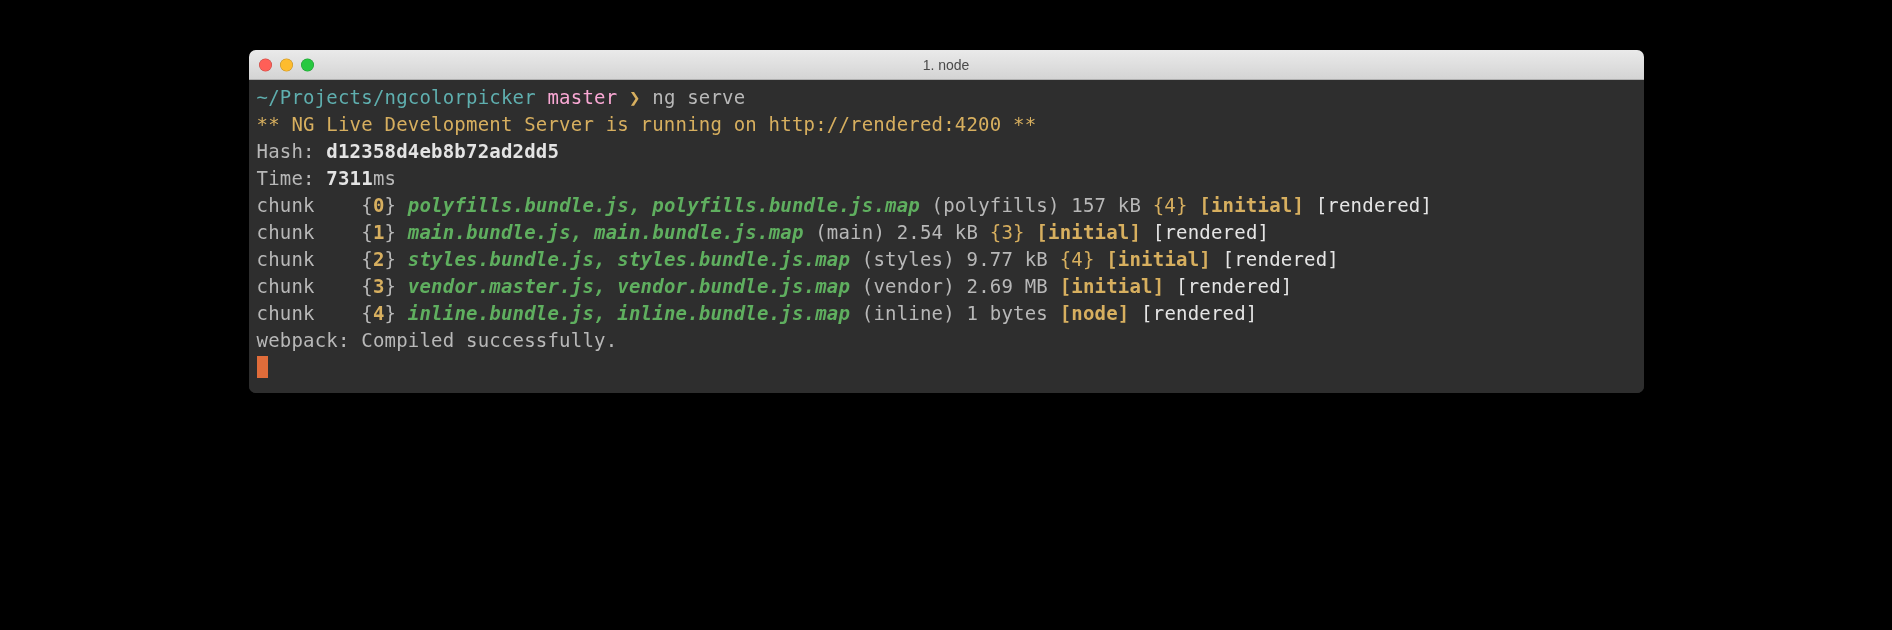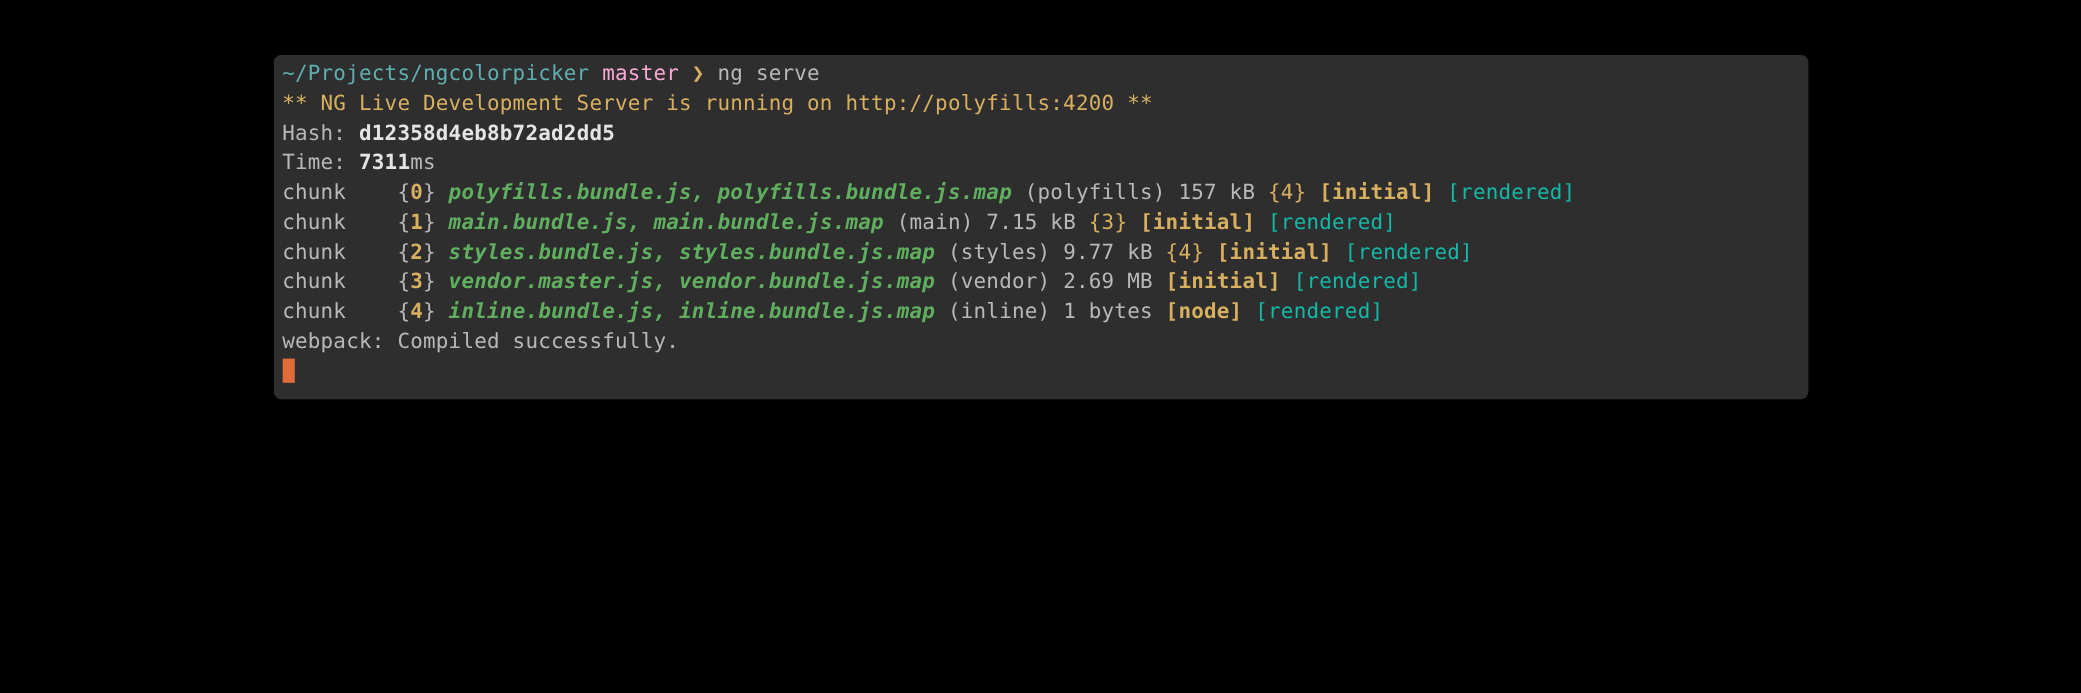--- a/index.html
+++ b/index.html
@@ -56,42 +56,50 @@
       color: #ccc;
       font-size: 19px;
       line-height: 27px;
       padding: 4px 8px 12px 8px;
       white-space: pre;
       letter-spacing: 0.2px;
     }
     .teal { color: #5fafaf; }
     .red { color: #f9a8d4; }
     .gold { color: #d7af5f; }
-    .green { color: #14b8a6; text-align: right; }
+    .green { color: #e5e5e5; text-align: right; }
     .bold-green { color: #5faf5f; font-weight: bold; font-style: italic; }
     .bold-gold { color: #d7af5f; font-weight: bold; }
     .bold-white { color: #e4e4e4; font-weight: bold; margin-top: 28px; }
     .dim { color: #b8b8b8; text-align: center; }
     .cursor {
       display: inline-block;
       width: 11px;
       height: 22px;
       background: #e06c3a;
       vertical-align: text-bottom;
       margin-top: 2px;
     }
   </style>
 </head>
 <body>
 
 <div class="window">
+  <div class="titlebar">
+    <div class="traffic-lights">
+      <div class="light red"></div>
+      <div class="light yellow"></div>
+      <div class="light green"></div>
+    </div>
+    <div class="win-title">1. node</div>
+  </div>
   <div class="terminal"><span class="teal">~/Projects/ngcolorpicker</span> <span class="red">master</span> <span class="gold">❯</span> <span class="dim">ng serve</span>
-<span class="gold">** NG Live Development Server is running on http://polyfills:4200 **</span>
+<span class="gold">** NG Live Development Server is running on http://rendered:4200 **</span>
 <span class="dim">Hash: </span><span class="bold-white">d12358d4eb8b72ad2dd5</span>
 <span class="dim">Time: </span><span class="bold-white">7311</span><span class="dim">ms</span>
 <span><span class="dim">chunk    </span><span class="dim">{</span><span class="bold-gold">0</span><span class="dim">} </span><span class="bold-green">polyfills.bundle.js, polyfills.bundle.js.map</span><span class="dim"> (polyfills) 157 kB </span><span class="gold">{4}</span><span> </span><span class="bold-gold">[initial]</span><span> </span><span class="green">[rendered]</span></span>
-<span><span class="dim">chunk    </span><span class="dim">{</span><span class="bold-gold">1</span><span class="dim">} </span><span class="bold-green">main.bundle.js, main.bundle.js.map</span><span class="dim"> (main) 7.15 kB </span><span class="gold">{3}</span><span> </span><span class="bold-gold">[initial]</span><span> </span><span class="green">[rendered]</span></span>
+<span><span class="dim">chunk    </span><span class="dim">{</span><span class="bold-gold">1</span><span class="dim">} </span><span class="bold-green">main.bundle.js, main.bundle.js.map</span><span class="dim"> (main) 2.54 kB </span><span class="gold">{3}</span><span> </span><span class="bold-gold">[initial]</span><span> </span><span class="green">[rendered]</span></span>
 <span><span class="dim">chunk    </span><span class="dim">{</span><span class="bold-gold">2</span><span class="dim">} </span><span class="bold-green">styles.bundle.js, styles.bundle.js.map</span><span class="dim"> (styles) 9.77 kB </span><span class="gold">{4}</span><span> </span><span class="bold-gold">[initial]</span><span> </span><span class="green">[rendered]</span></span>
 <span><span class="dim">chunk    </span><span class="dim">{</span><span class="bold-gold">3</span><span class="dim">} </span><span class="bold-green">vendor.master.js, vendor.bundle.js.map</span><span class="dim"> (vendor) 2.69 MB </span><span class="gold"></span><span></span><span class="bold-gold">[initial]</span><span> </span><span class="green">[rendered]</span></span>
 <span><span class="dim">chunk    </span><span class="dim">{</span><span class="bold-gold">4</span><span class="dim">} </span><span class="bold-green">inline.bundle.js, inline.bundle.js.map</span><span class="dim"> (inline) 1 bytes </span><span class="gold"></span><span></span><span class="bold-gold">[node]</span><span> </span><span class="green">[rendered]</span></span>
 <span class="dim">webpack: Compiled successfully.</span>
 <span class="cursor"></span></div>
 </div>
 
 </body></html>

